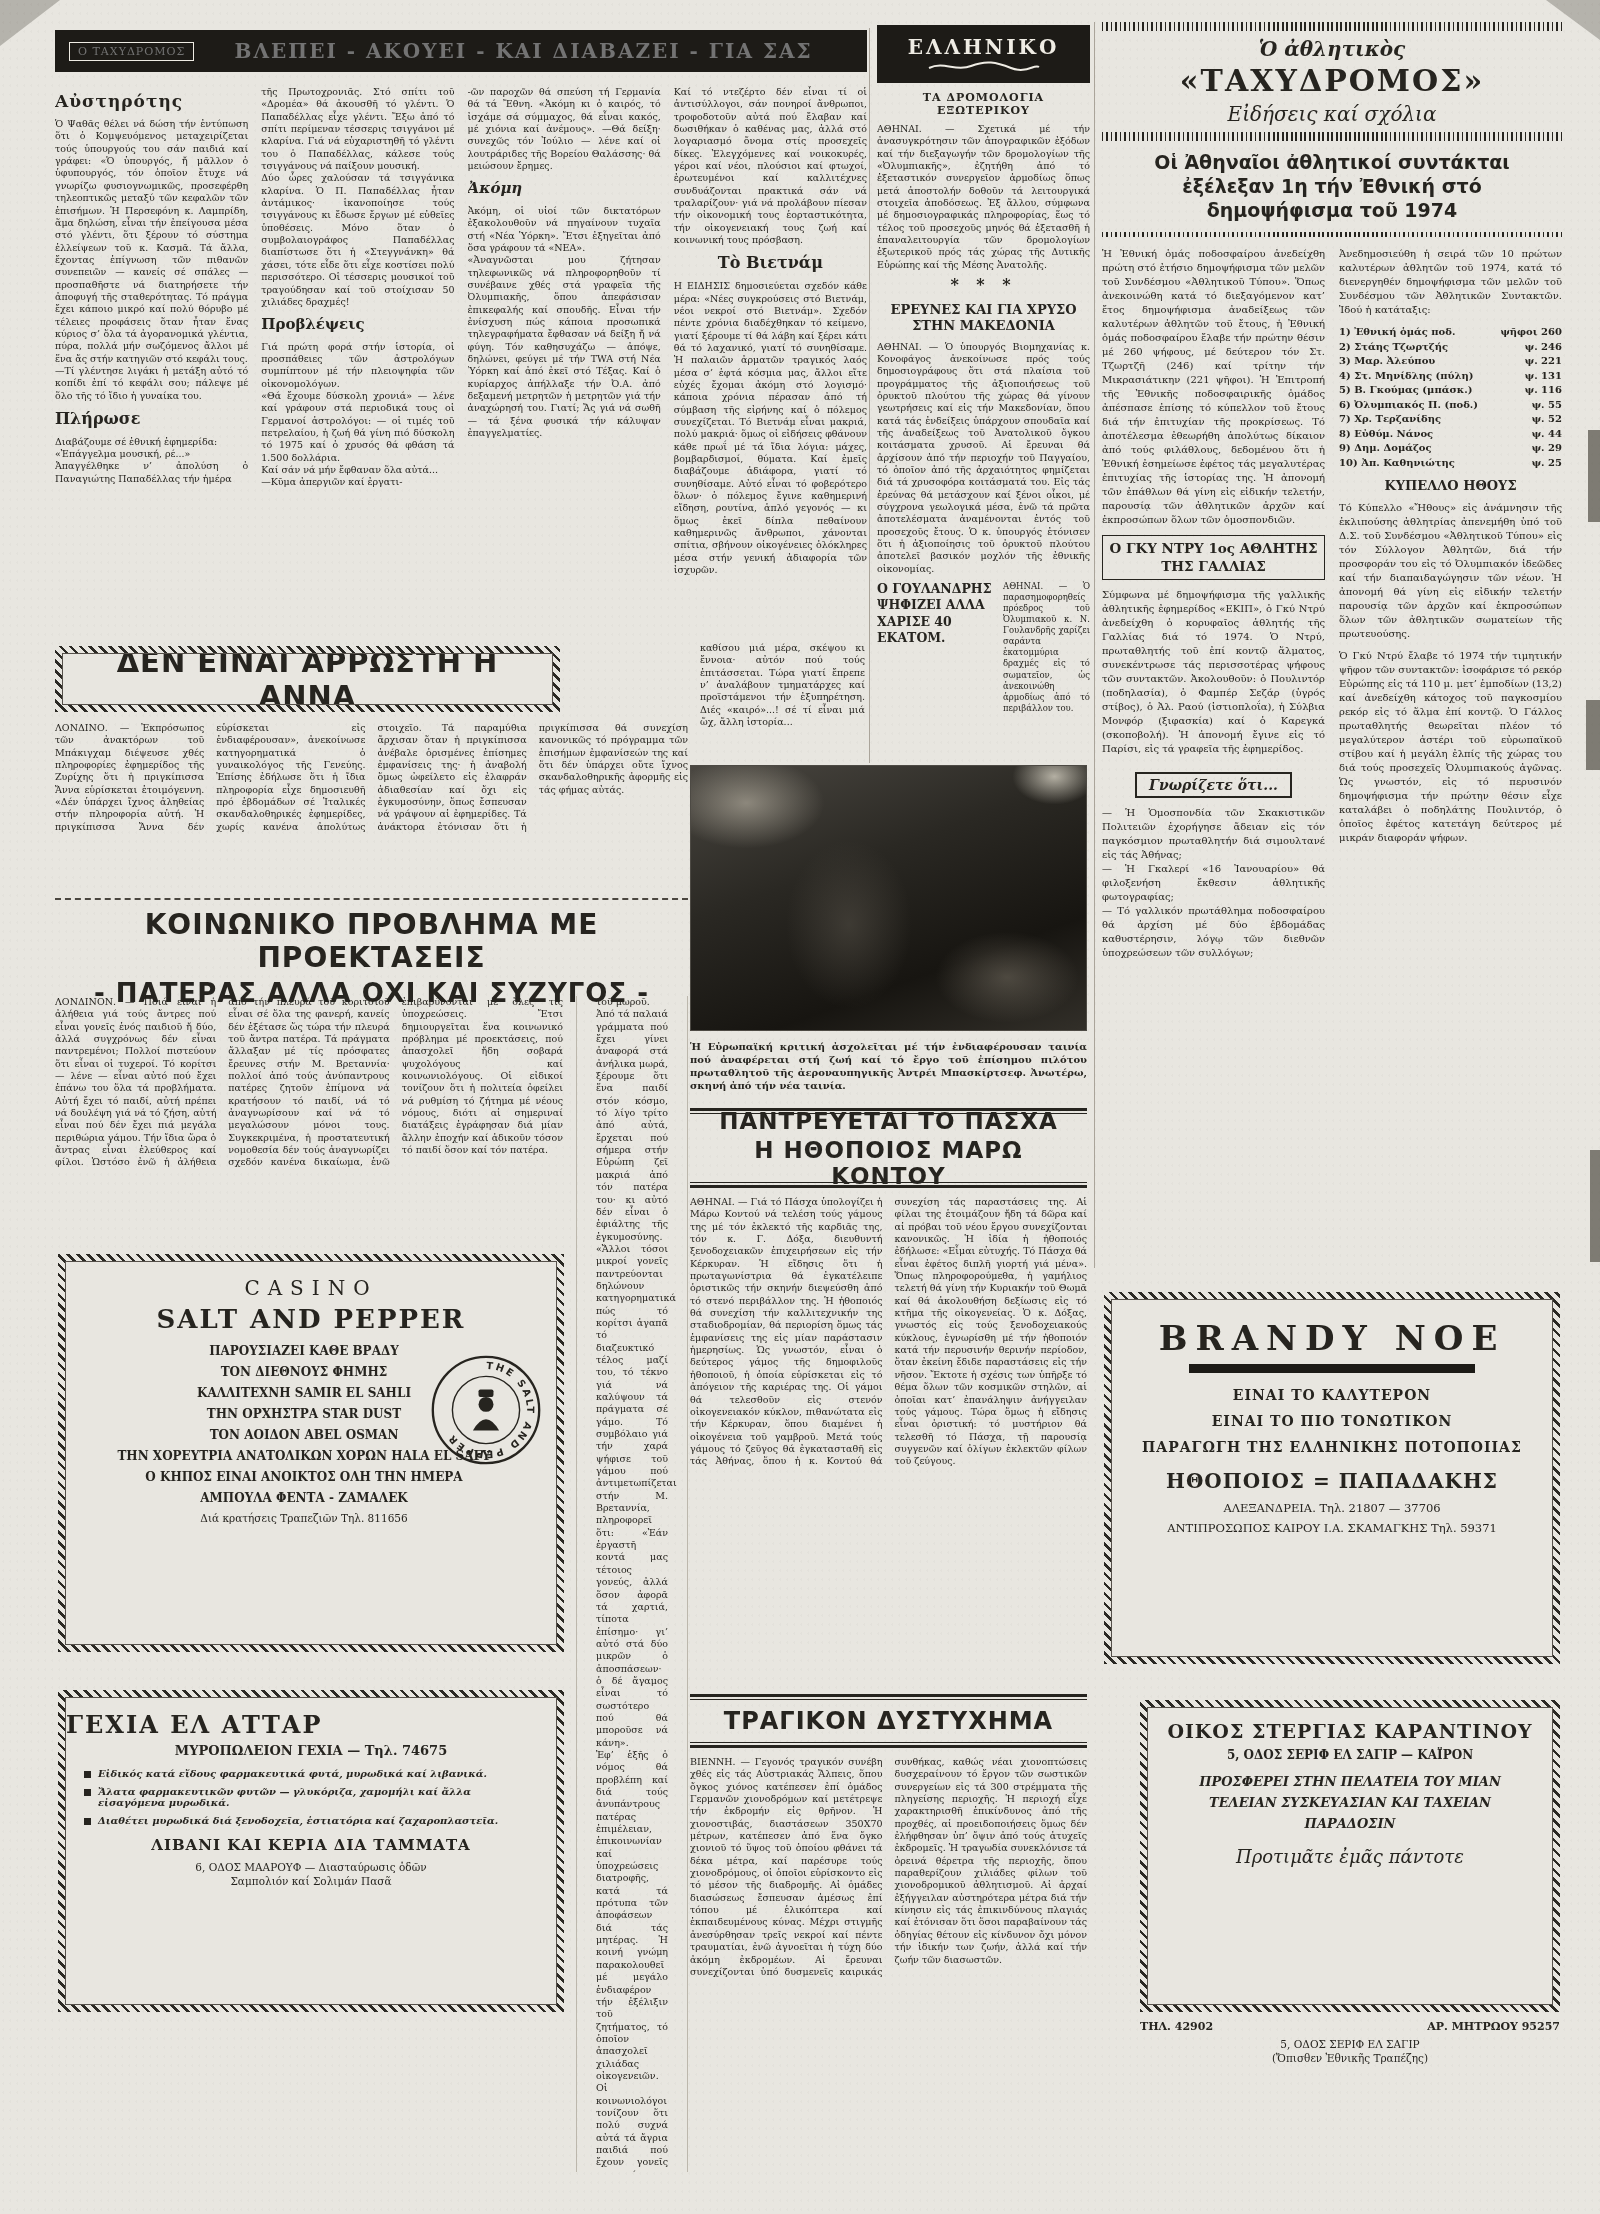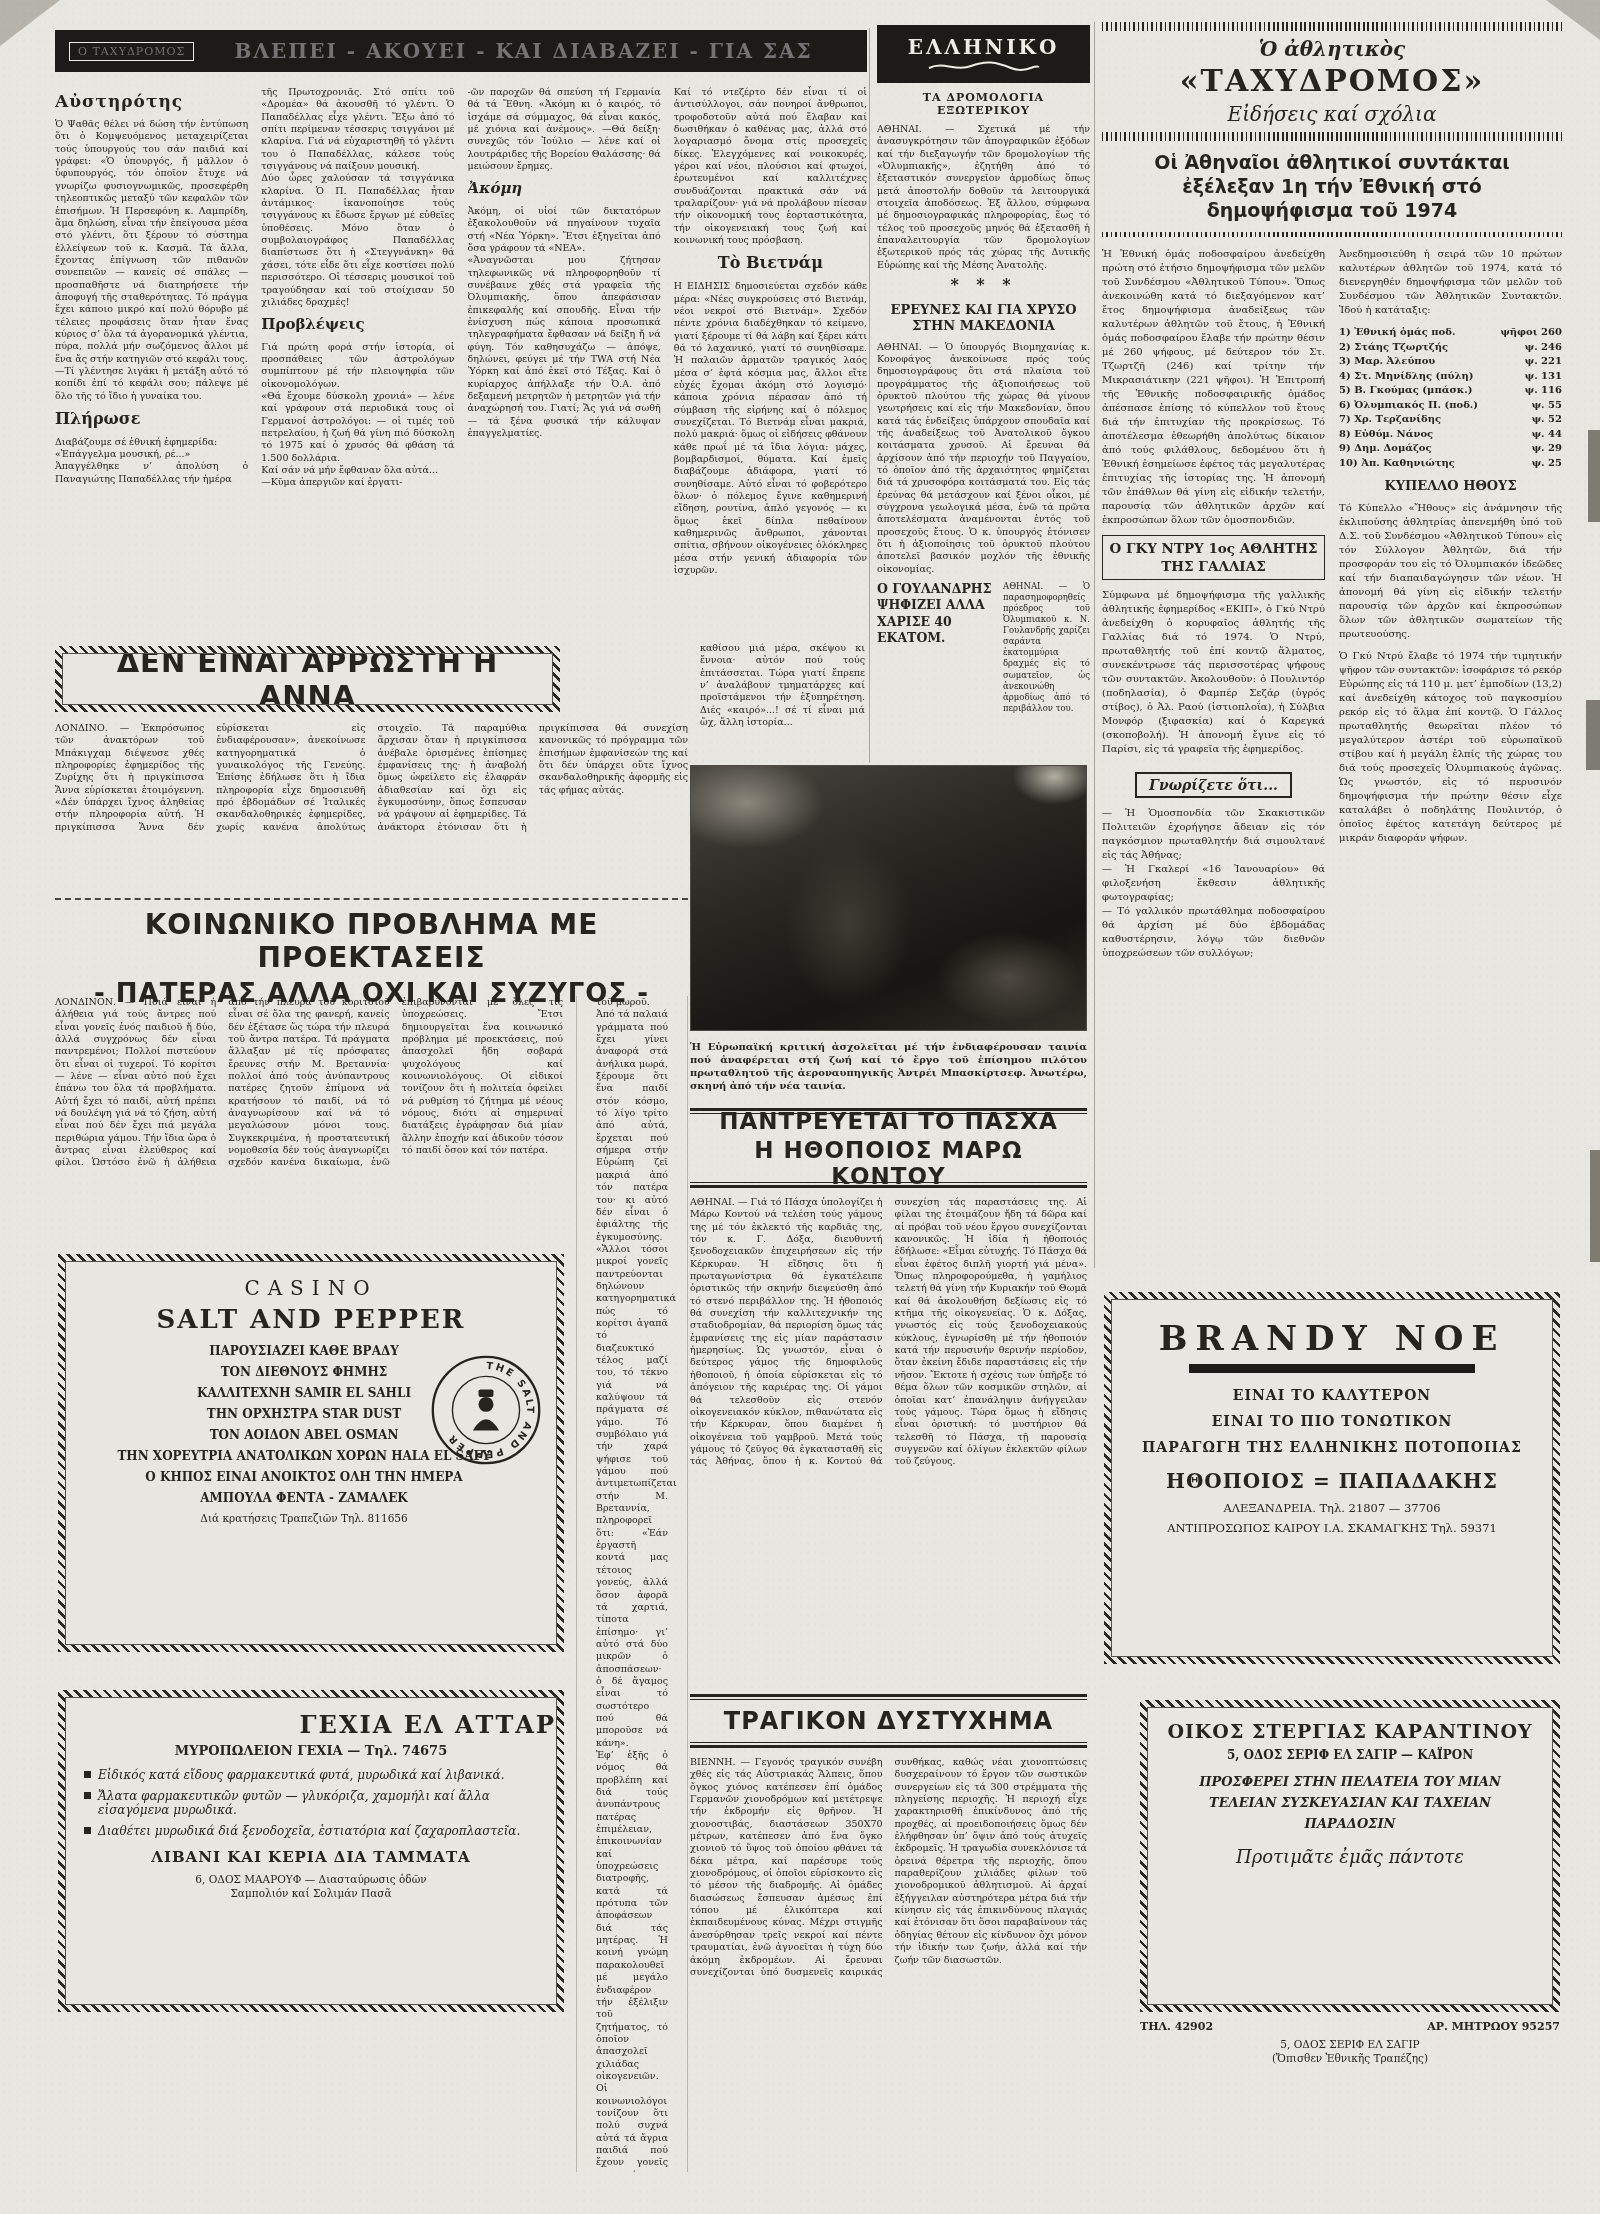--- a/index.html
+++ b/index.html
@@ -68,23 +68,23 @@
   .gland-row .gh { width:118px; font-weight:bold; font-size:12.5px; line-height:1.3; }
   .gland-row .gp { flex:1; font-size:8.5px; line-height:1.3; text-align:justify; }
 
   .ad-center { text-align:center; }
   .casino-kicker { font-size:20px; letter-spacing:8px; margin-top:14px; }
   .casino-name { font-size:26px; font-weight:bold; letter-spacing:2px; margin:4px 0 10px; }
   .casino-line { font-size:12px; font-weight:bold; margin:7px 30px 7px 16px; }
   .casino-line.sm { font-size:10.5px; font-weight:normal; margin-top:0; }
   .badge { position:absolute; right:14px; top:92px; }
 
-  .gexia-title { font-size:24px; font-weight:bold; letter-spacing:2px; text-align:right; margin-top:12px; }
+  .gexia-title { font-size:24px; font-weight:bold; letter-spacing:2px; text-align:left; margin-top:12px; }
   .gexia-sub { font-size:13px; font-weight:bold; text-align:center; margin:4px 0 10px; }
-  .gexia-bullet { display:flex; gap:7px; font-size:12px; font-weight:normal; font-style:italic; margin:7px 18px; text-align:left; }
+  .gexia-bullet { display:flex; gap:7px; font-size:10px; font-weight:bold; font-style:italic; margin:7px 18px; text-align:left; }
   .gexia-bullet .sq { flex:0 0 auto; width:7px; height:7px; background:#26241f; margin-top:3px; }
   .gexia-foot1 { font-size:15px; font-weight:bold; text-align:center; margin-top:10px; letter-spacing:1px; }
   .gexia-foot2 { font-size:10.5px; text-align:center; margin-top:6px; line-height:1.35; }
 
   .brandy-title { font-size:34px; font-weight:bold; letter-spacing:8px; text-align:center; margin-top:18px; }
   .brandy-bar { width:65%; height:9px; background:#1d1b17; margin:6px auto 14px; }
   .brandy-line { font-size:14px; font-weight:bold; text-align:center; margin:10px 0; letter-spacing:1px; }
   .brandy-name { font-size:20px; font-weight:bold; text-align:center; margin:14px 0 8px; letter-spacing:1px; }
   .brandy-small { font-size:11.5px; text-align:center; margin:6px 0; }
 

